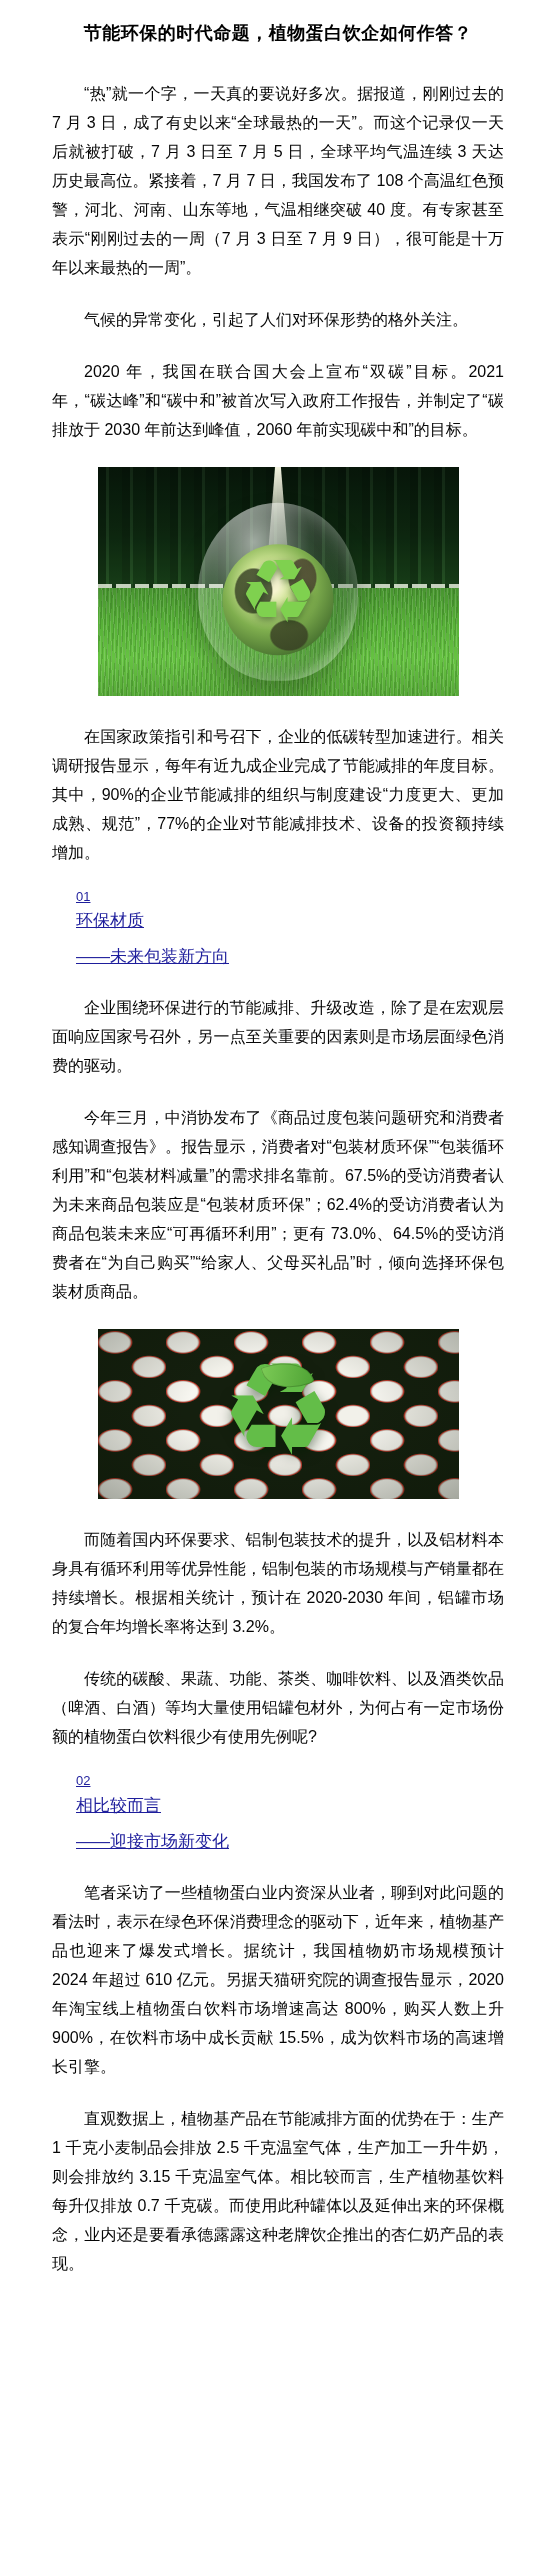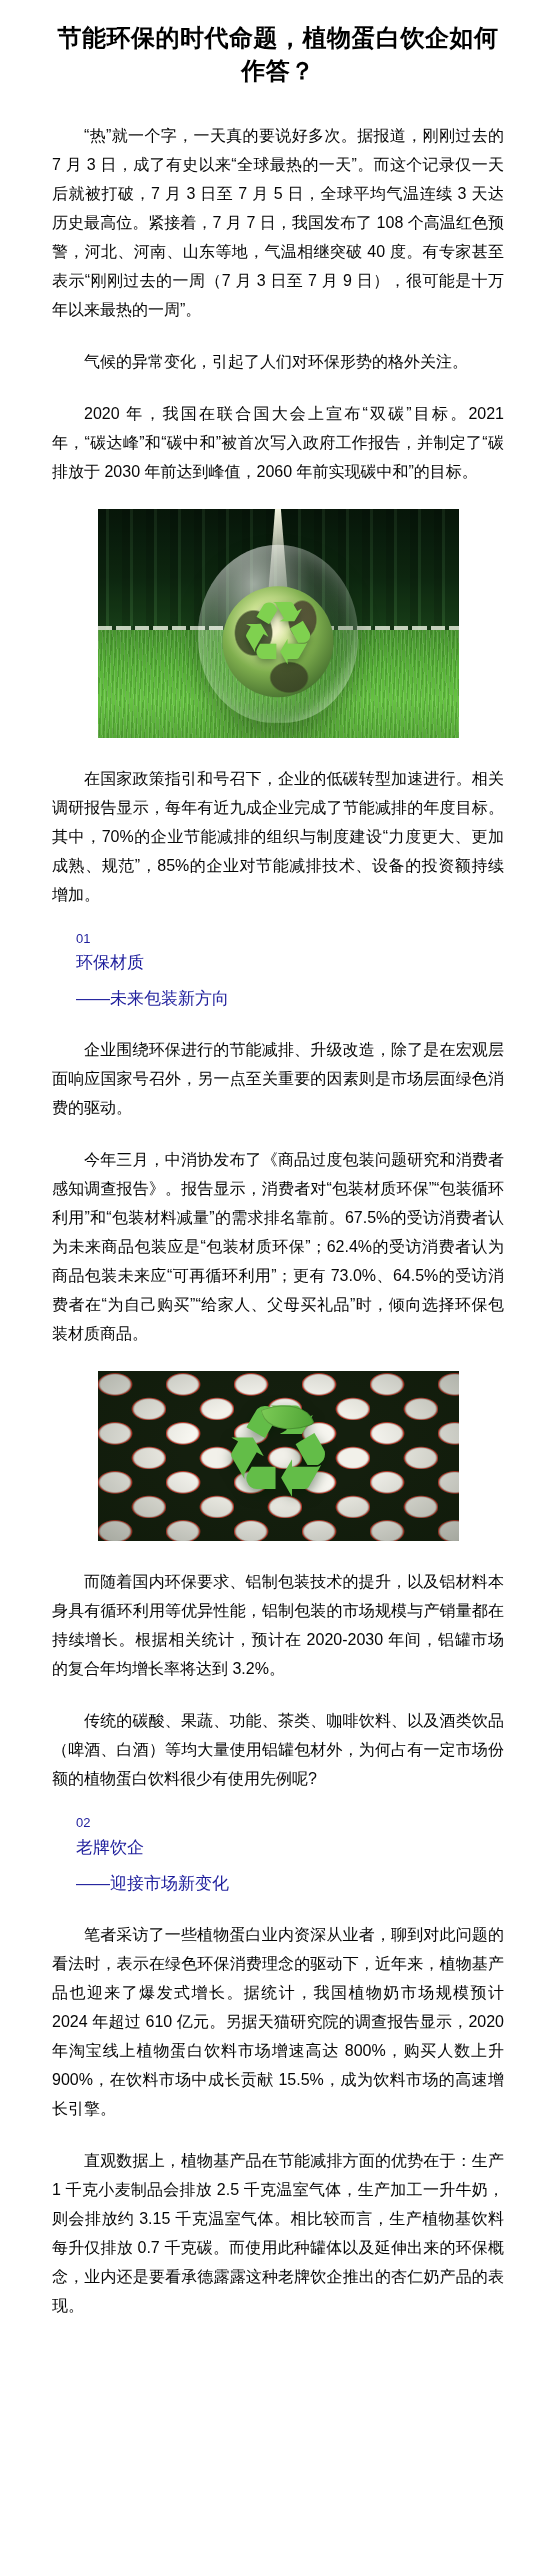--- a/index.html
+++ b/index.html
@@ -4,28 +4,28 @@
 <style>
   * { box-sizing: border-box; margin: 0; padding: 0; }
   html,body { background:#ffffff; }
   body {
     width:556px; margin:0 auto; min-height:3903px;
     font-family:"Liberation Sans","DejaVu Sans",sans-serif;
     color:#0a0a0a;
   }
   .page { width:556px; min-height:3903px; padding:17.5px 52px 31px; background:#fff; }
   h1.title {
-    font-size:24px; line-height:1.4; font-weight:bold; text-align:center;
+    font-size:18px; line-height:1.4; font-weight:bold; text-align:center;
     color:#000; margin:3.1px 0 33px; letter-spacing:0.5px;
   }
   p.body-p {
     font-size:16px; line-height:29px; text-align:justify; text-indent:2em;
     color:#060606; margin:0 0 23px;
   }
-  .section-header { padding-left:24px; margin:6px 0 26px; color:#1e1e9c; }
+  .section-header { padding-left:24px; margin:6px 0 26px; color:#1e1e9c;text-decoration:underline; }
   .sec-num   { font-size:13px; line-height:1.1; margin-bottom:8.2px; }
   .sec-title { font-size:17px; line-height:1.1; margin-bottom:17.5px; }
   .sec-sub   { font-size:17px; line-height:1.1; }
 
   figure.fig { position:relative; margin:3.1px auto 26px; overflow:hidden; }
 
   
   .fig1 { width:361px; height:229px; background:#2c5c22; }
   .f1-forest { position:absolute; left:0; right:0; top:0; height:54%;
     background:
@@ -86,21 +86,21 @@
       <div class="f1-forest"></div>
       <div class="f1-fence"></div>
       <div class="f1-grass"></div>
       <div class="f1-ray"></div>
       <div class="f1-bubble">
         <div class="f1-globe"></div>
         <span class="f1-recycle">♻</span>
       </div>
     </figure>
 
-    <p class="body-p">在国家政策指引和号召下，企业的低碳转型加速进行。相关调研报告显示，每年有近九成企业完成了节能减排的年度目标。其中，70%的企业节能减排的组织与制度建设“力度更大、更加成熟、规范”，85%的企业对节能减排技术、设备的投资额持续增加。</p>
+    <p class="body-p">在国家政策指引和号召下，企业的低碳转型加速进行。相关调研报告显示，每年有近九成企业完成了节能减排的年度目标。其中，90%的企业节能减排的组织与制度建设“力度更大、更加成熟、规范”，77%的企业对节能减排技术、设备的投资额持续增加。</p>
 
     <section class="section-header">
       <div class="sec-num">01</div>
       <div class="sec-title">环保材质</div>
       <div class="sec-sub">——未来包装新方向</div>
     </section>
 
     <p class="body-p">企业围绕环保进行的节能减排、升级改造，除了是在宏观层面响应国家号召外，另一点至关重要的因素则是市场层面绿色消费的驱动。</p>
     <p class="body-p">今年三月，中消协发布了《商品过度包装问题研究和消费者感知调查报告》。报告显示，消费者对“包装材质环保”“包装循环利用”和“包装材料减量”的需求排名靠前。67.5%的受访消费者认为未来商品包装应是“包装材质环保”；62.4%的受访消费者认为商品包装未来应“可再循环利用”；更有 73.0%、64.5%的受访消费者在“为自己购买”“给家人、父母买礼品”时，倾向选择环保包装材质商品。</p>
 
@@ -108,21 +108,21 @@
       <div class="f2-shade"></div>
       <span class="f2-recycle">♻</span>
       <div class="f2-leaf"></div>
     </figure>
 
     <p class="body-p">而随着国内环保要求、铝制包装技术的提升，以及铝材料本身具有循环利用等优异性能，铝制包装的市场规模与产销量都在持续增长。根据相关统计，预计在 2020-2030 年间，铝罐市场的复合年均增长率将达到 3.2%。</p>
     <p class="body-p">传统的碳酸、果蔬、功能、茶类、咖啡饮料、以及酒类饮品（啤酒、白酒）等均大量使用铝罐包材外，为何占有一定市场份额的植物蛋白饮料很少有使用先例呢?</p>
 
     <section class="section-header">
       <div class="sec-num">02</div>
-      <div class="sec-title">老牌饮企</div>
+      <div class="sec-title">相比较而言</div>
       <div class="sec-sub">——迎接市场新变化</div>
     </section>
 
     <p class="body-p">笔者采访了一些植物蛋白业内资深从业者，聊到对此问题的看法时，表示在绿色环保消费理念的驱动下，近年来，植物基产品也迎来了爆发式增长。据统计，我国植物奶市场规模预计 2024 年超过 610 亿元。另据天猫研究院的调查报告显示，2020 年淘宝线上植物蛋白饮料市场增速高达 800%，购买人数上升 900%，在饮料市场中成长贡献 15.5%，成为饮料市场的高速增长引擎。</p>
     <p class="body-p">直观数据上，植物基产品在节能减排方面的优势在于：生产 1 千克小麦制品会排放 2.5 千克温室气体，生产加工一升牛奶，则会排放约 3.15 千克温室气体。相比较而言，生产植物基饮料每升仅排放 0.7 千克碳。而使用此种罐体以及延伸出来的环保概念，业内还是要看承德露露这种老牌饮企推出的杏仁奶产品的表现。</p>
 
   </article>
 </div>
 
 

